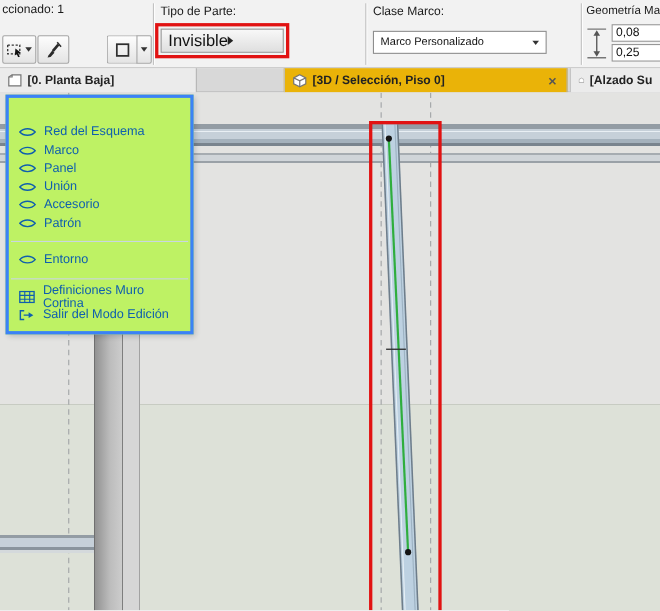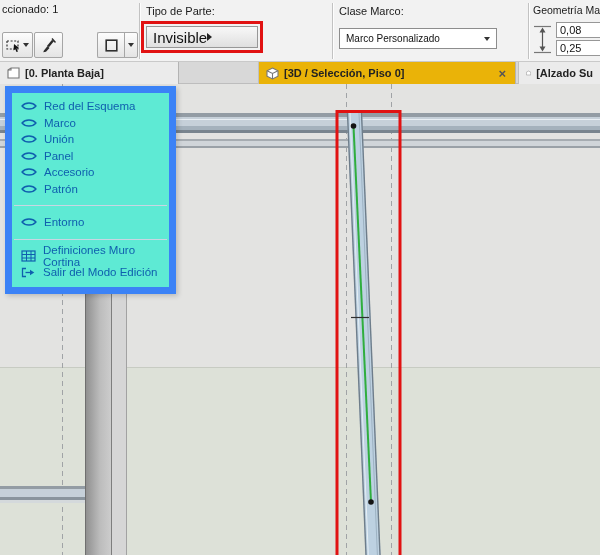--- a/index.html
+++ b/index.html
@@ -51,23 +51,23 @@
   .t1 { left:0; width:179px; border-left:none; }
   .t2 { left:258px; width:258px; background:#eab308; }
   .t3 { left:518px; width:82px; border-right:none; }
   .tab-close { margin-left:auto; font-size:13px; line-height:1; color:#555; padding:0 2px; }
 
   
   .canvas { position:absolute; top:84px; left:0; width:600px; height:471px; background:#e3e3e1; overflow:hidden; }
   .canvas svg.view { position:absolute; top:0; left:0; }
 
   
-  .ctx-menu { position:absolute; left:5px; top:2px; width:171px; background:#5eead4;
-              border:7px solid #3b82f6; box-shadow:2px 2px 5px rgba(0,0,0,.18);
-              padding:5px 0 6px; z-index:5; }
+  .ctx-menu { position:absolute; left:5px; top:2px; width:171px; background:#bef264;
+              border:3px solid #3b82f6; box-shadow:2px 2px 5px rgba(0,0,0,.18);
+              padding:23px 0 6px; z-index:5; }
   .mi { height:16.5px; display:flex; align-items:center; gap:7px; padding:0 6px 0 9px;
         font-size:11.5px; color:#0f5fae; cursor:default; }
   .mi svg { flex:none; }
   .msep { height:1px; background:#c9d6e2; margin:8px 2px; }
 </style>
 </head>
 <body>
 
 <div class="screen">
 
@@ -234,27 +234,27 @@
       <div class="mi">
         <svg width="16" height="10" viewBox="0 0 16 10">
           <path d="M1,5 C4.5,1 11.5,1 15,5 C11.5,9 4.5,9 1,5 Z" fill="none" stroke="#0f5fae" stroke-width="1.3"></path>
         </svg>
         <span>Marco</span>
       </div>
       <div class="mi">
         <svg width="16" height="10" viewBox="0 0 16 10">
           <path d="M1,5 C4.5,1 11.5,1 15,5 C11.5,9 4.5,9 1,5 Z" fill="none" stroke="#0f5fae" stroke-width="1.3"></path>
         </svg>
+        <span>Panel</span>
+      </div>
+      <div class="mi">
+        <svg width="16" height="10" viewBox="0 0 16 10">
+          <path d="M1,5 C4.5,1 11.5,1 15,5 C11.5,9 4.5,9 1,5 Z" fill="none" stroke="#0f5fae" stroke-width="1.3"></path>
+        </svg>
         <span>Unión</span>
-      </div>
-      <div class="mi">
-        <svg width="16" height="10" viewBox="0 0 16 10">
-          <path d="M1,5 C4.5,1 11.5,1 15,5 C11.5,9 4.5,9 1,5 Z" fill="none" stroke="#0f5fae" stroke-width="1.3"></path>
-        </svg>
-        <span>Panel</span>
       </div>
       <div class="mi">
         <svg width="16" height="10" viewBox="0 0 16 10">
           <path d="M1,5 C4.5,1 11.5,1 15,5 C11.5,9 4.5,9 1,5 Z" fill="none" stroke="#0f5fae" stroke-width="1.3"></path>
         </svg>
         <span>Accesorio</span>
       </div>
       <div class="mi">
         <svg width="16" height="10" viewBox="0 0 16 10">
           <path d="M1,5 C4.5,1 11.5,1 15,5 C11.5,9 4.5,9 1,5 Z" fill="none" stroke="#0f5fae" stroke-width="1.3"></path>

